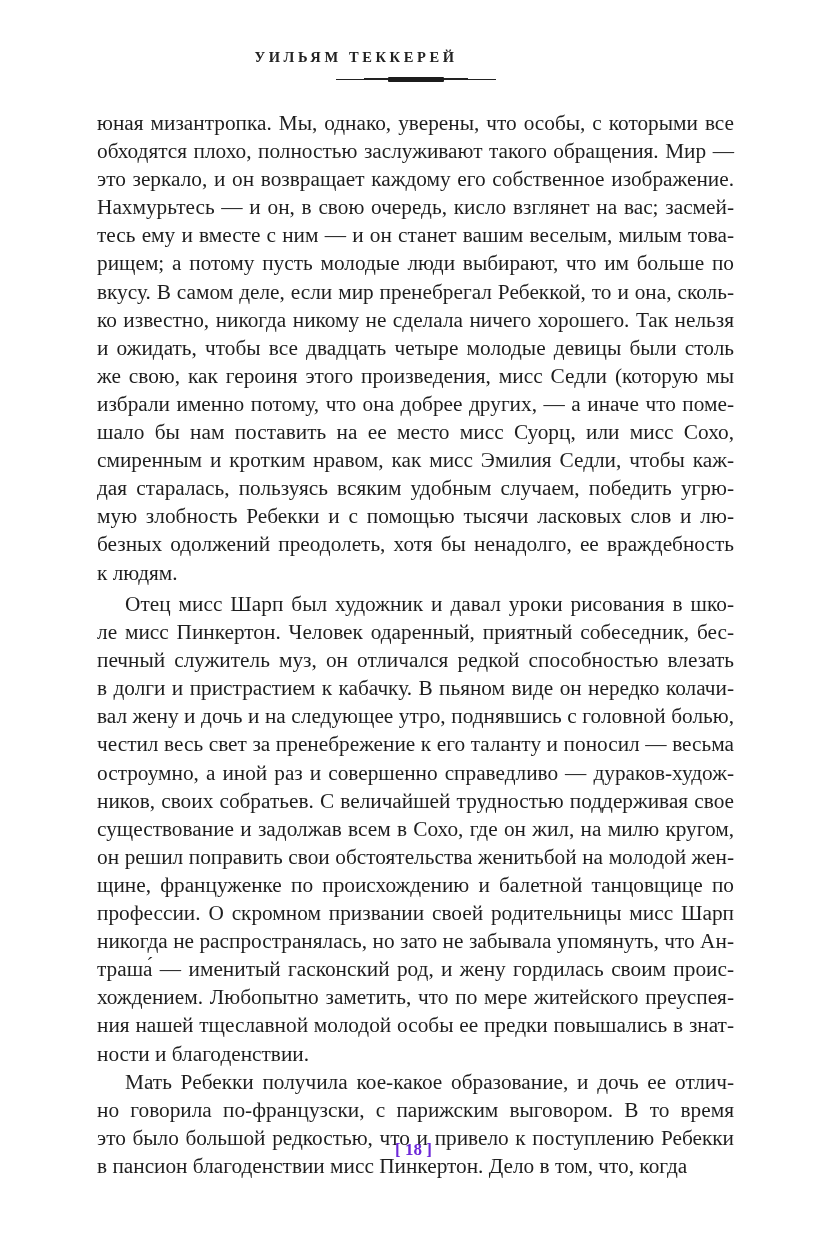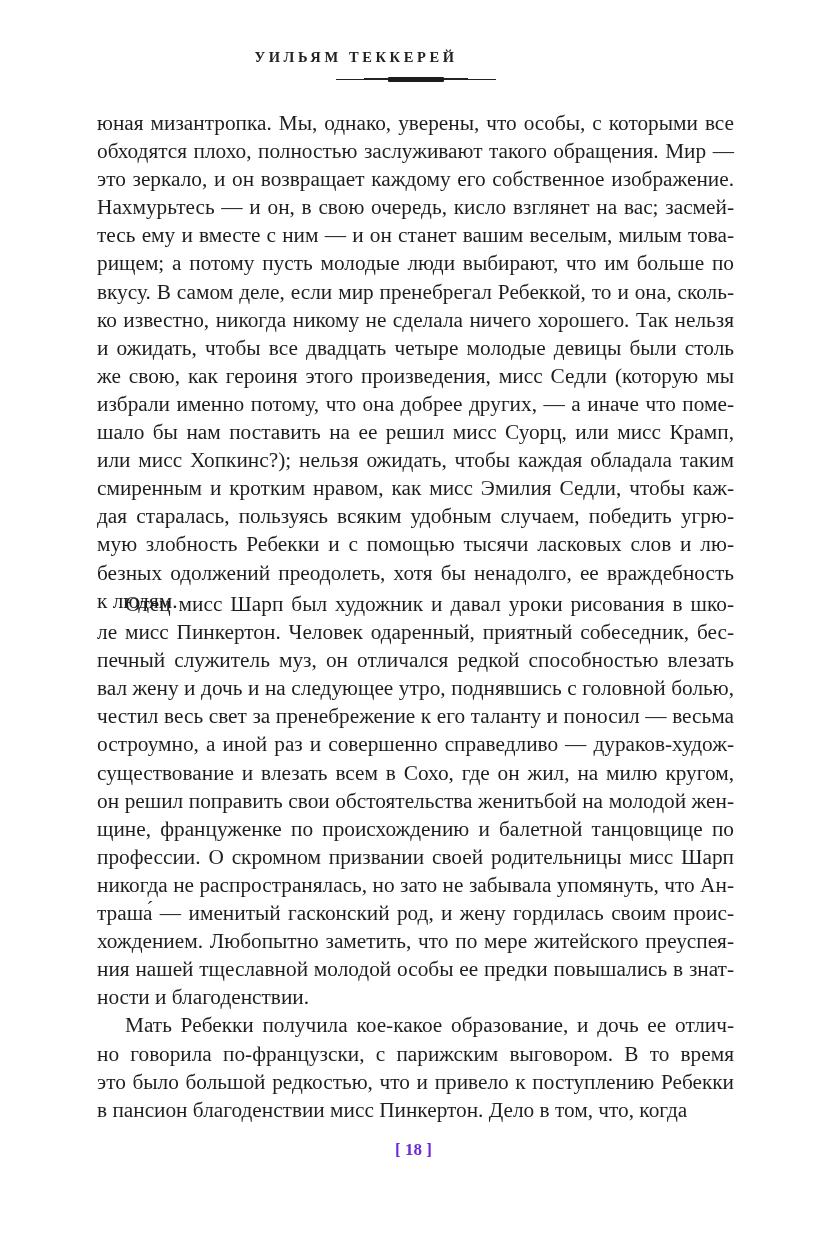--- a/index.html
+++ b/index.html
@@ -39,38 +39,39 @@
       <span class="line">обходятся плохо, полностью заслуживают такого обращения. Мир —</span>
       <span class="line">это зеркало, и он возвращает каждому его собственное изображение.</span>
       <span class="line">Нахмурьтесь — и он, в свою очередь, кисло взглянет на вас; засмей-</span>
       <span class="line">тесь ему и вместе с ним — и он станет вашим веселым, милым това-</span>
       <span class="line">рищем; а потому пусть молодые люди выбирают, что им больше по</span>
       <span class="line">вкусу. В самом деле, если мир пренебрегал Ребеккой, то и она, сколь-</span>
       <span class="line">ко известно, никогда никому не сделала ничего хорошего. Так нельзя</span>
       <span class="line">и ожидать, чтобы все двадцать четыре молодые девицы были столь</span>
       <span class="line">же свою, как героиня этого произведения, мисс Седли (которую мы</span>
       <span class="line">избрали именно потому, что она добрее других, — а иначе что поме-</span>
-      <span class="line">шало бы нам поставить на ее решил мисс Суорц, или мисс Крамп,</span>
-      <span class="line">или мисс Хопкинс?); нельзя ожидать, чтобы каждая обладала таким</span>
+      <span class="line">шало бы нам поставить на ее место мисс Суорц, или мисс Сохо,</span>
       <span class="line">смиренным и кротким нравом, как мисс Эмилия Седли, чтобы каж-</span>
       <span class="line">дая старалась, пользуясь всяким удобным случаем, победить угрю-</span>
       <span class="line">мую злобность Ребекки и с помощью тысячи ласковых слов и лю-</span>
       <span class="line">безных одолжений преодолеть, хотя бы ненадолго, ее враждебность</span>
       <span class="line last">к людям.</span>
     </div>
   </div>
 <div class="text" id="block2">
     <div>
       <span class="line indent">Отец мисс Шарп был художник и давал уроки рисования в шко-</span>
       <span class="line">ле мисс Пинкертон. Человек одаренный, приятный собеседник, бес-</span>
       <span class="line">печный служитель муз, он отличался редкой способностью влезать</span>
+      <span class="line">в долги и пристрастием к кабачку. В пьяном виде он нередко колачи-</span>
       <span class="line">вал жену и дочь и на следующее утро, поднявшись с головной болью,</span>
       <span class="line">честил весь свет за пренебрежение к его таланту и поносил — весьма</span>
       <span class="line">остроумно, а иной раз и совершенно справедливо — дураков-худож-</span>
-      <span class="line">существование и влезать всем в Сохо, где он жил, на милю кругом,</span>
+      <span class="line">ников, своих собратьев. С величайшей трудностью поддерживая свое</span>
+      <span class="line">существование и задолжав всем в Сохо, где он жил, на милю кругом,</span>
       <span class="line">он решил поправить свои обстоятельства женитьбой на молодой жен-</span>
       <span class="line">щине, француженке по происхождению и балетной танцовщице по</span>
       <span class="line">профессии. О скромном призвании своей родительницы мисс Шарп</span>
       <span class="line">никогда не распространялась, но зато не забывала упомянуть, что Ан-</span>
       <span class="line">траша́ — именитый гасконский род, и жену гордилась своим проис-</span>
       <span class="line">хождением. Любопытно заметить, что по мере житейского преуспея-</span>
       <span class="line">ния нашей тщеславной молодой особы ее предки повышались в знат-</span>
       <span class="line last">ности и благоденствии.</span>
     </div>
     <div>

